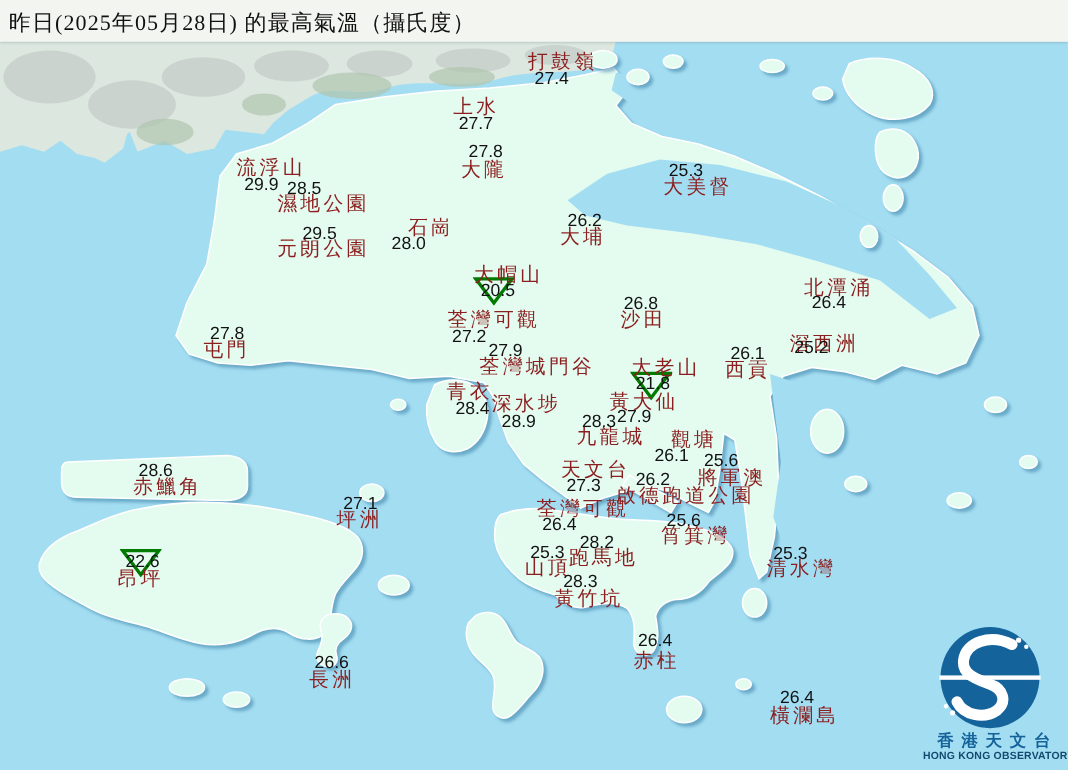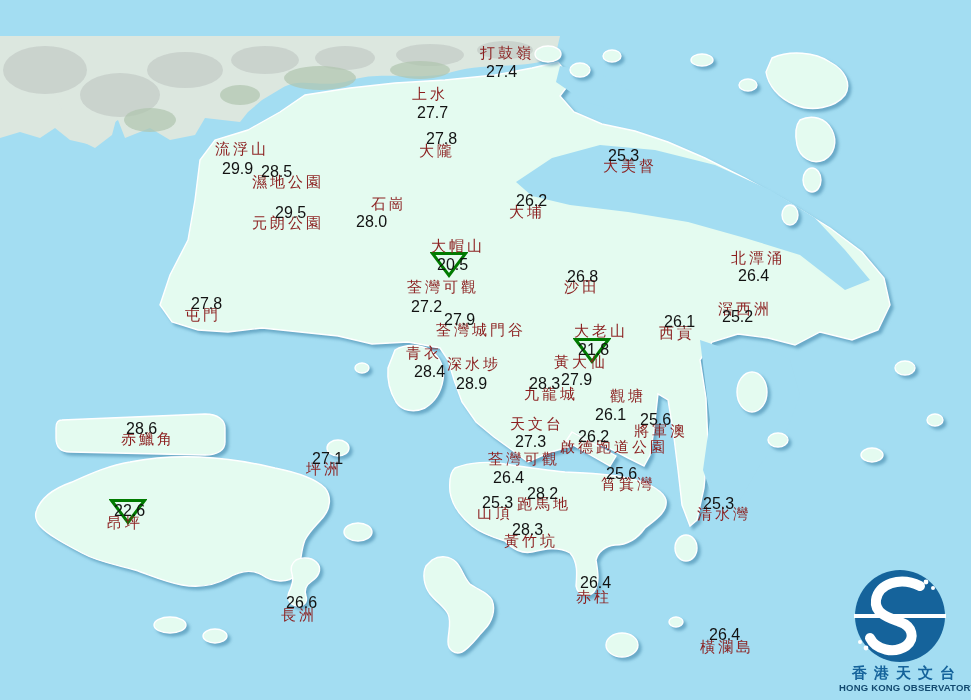--- a/index.html
+++ b/index.html
@@ -12,21 +12,21 @@
   .sea-cut{fill:var(--sea,#A3DDF2);stroke:none;}
   .sz{fill:var(--szland,#DCE7DF);stroke:none;}
   .szpatch{fill:var(--urban,#C7CFCA);opacity:.85;stroke:none;}
   .szgreen{fill:#AFC4AE;opacity:.7;stroke:none;}
   #titlebar{position:absolute;left:0;top:0;width:971px;height:38px;
             background:var(--titlebg,#F3F5F1);z-index:6;box-shadow:0 1px 2px rgba(120,140,150,.35);}
   #title{position:absolute;left:8px;top:7px;font-family:"Liberation Serif","DejaVu Serif",serif;
          font-size:20px;color:var(--titletext,#111);letter-spacing:1px;white-space:nowrap;}
   #stations{position:absolute;left:0;top:0;width:971px;height:700px;z-index:5;}
   .station span{position:absolute;white-space:nowrap;line-height:1;}
-  .s-name{font-family:Liberation Mono, monospace;font-size:15px;
+  .s-name{font-family:Liberation Serif, serif;font-size:18px;
           letter-spacing:3px;color:var(--label,#8B1E1E);z-index:3;}
   .s-val{font-size:16px;color:var(--val,#121212);z-index:4;}
   .tri{position:absolute;z-index:2;}
   #logo{position:absolute;left:836px;top:568px;width:135px;height:132px;z-index:6;}
   #logo svg{position:absolute;left:0;top:0;}
   #logo-zh{position:absolute;left:16px;top:96px;font-size:15px;font-weight:bold;
            letter-spacing:7px;color:var(--logoblue,#15639B);white-space:nowrap;
            font-family:"Liberation Serif","DejaVu Serif",serif;}
   #logo-en{position:absolute;left:3px;top:114px;font-size:9.5px;font-weight:bold;
            color:#12496F;white-space:nowrap;letter-spacing:0.2px;}
@@ -131,20 +131,23 @@
         C444,606 436,602 430,594 C424,586 422,574 426,566 Z"></path>
 
       <ellipse class="land" cx="686" cy="548" rx="11" ry="13"></ellipse>
       <ellipse class="land" cx="622" cy="645" rx="16" ry="12"></ellipse>
       <ellipse class="land" cx="676" cy="622" rx="7" ry="5"></ellipse>
       <ellipse class="land" cx="170" cy="625" rx="16" ry="8"></ellipse>
       <ellipse class="land" cx="215" cy="636" rx="12" ry="7"></ellipse>
     </g>
   </svg>
 
+  <div id="titlebar">
+    <div id="title">昨日(2025年05月28日) 的最高氣溫（攝氏度）</div>
+  </div>
 
   <div id="stations">
       <div class="station">
         <span class="s-val" style="left: 486px; top: 64px;">27.4</span>
         <span class="s-name" style="left: 480px; top: 47px;">打鼓嶺</span>
       </div>
       <div class="station">
         <span class="s-val" style="left: 417px; top: 105px;">27.7</span>
         <span class="s-name" style="left: 412px; top: 88px;">上水</span>
       </div>

